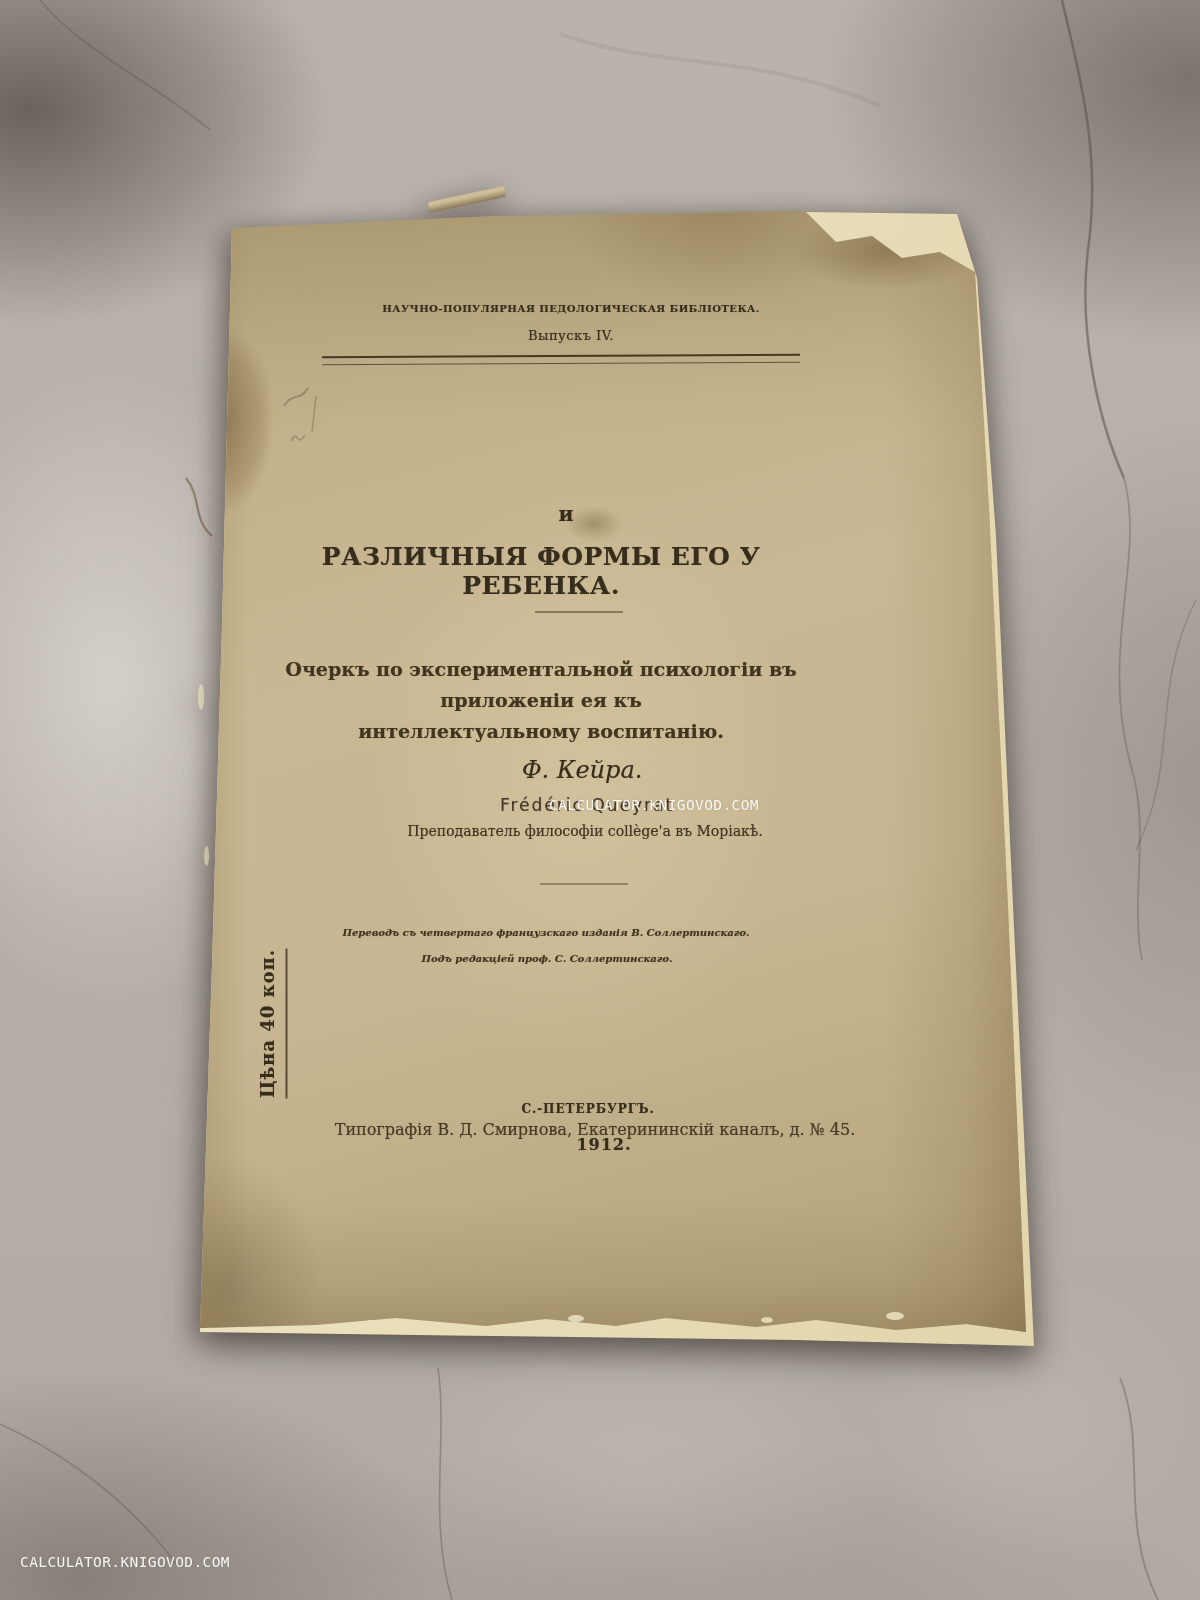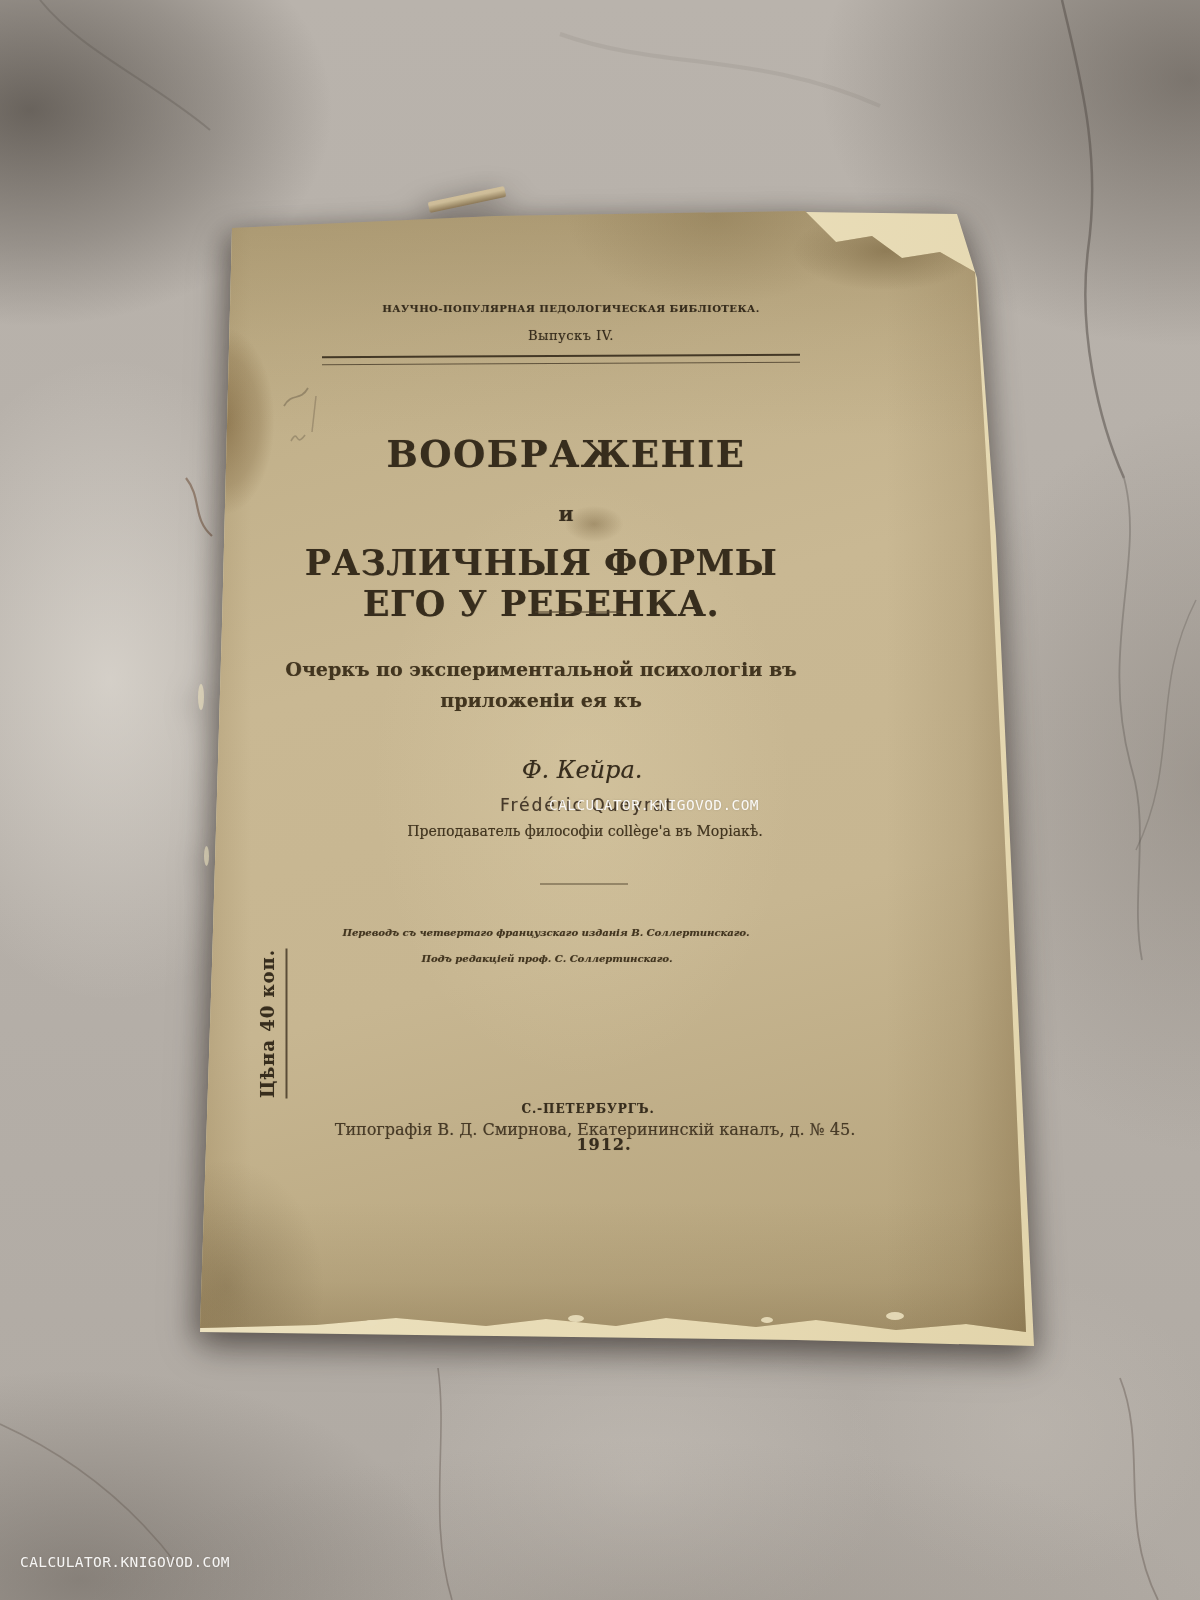--- a/index.html
+++ b/index.html
@@ -43,21 +43,21 @@
       linear-gradient(0deg, rgba(112,92,56,0.38) 0%, rgba(112,92,56,0.12) 70px, rgba(112,92,56,0) 150px),
       radial-gradient(ellipse 280px 400px at 46% 50%, rgba(228,214,176,0.33), rgba(228,214,176,0) 75%),
       linear-gradient(165deg,#bcab84 0%,#c9b893 38%,#c7b691 62%,#b2a078 100%);
   }
   .txt{position:absolute;text-align:center;color:#372d1d;text-shadow:0.3px 0.3px 0.7px rgba(55,45,30,0.45);}
   .series   {left:120px;top:97px;width:510px;font-size:10px;font-weight:bold;letter-spacing:0.5px;}
   .issue    {left:120px;top:122px;width:510px;font-size:13px;letter-spacing:0.5px;text-align:center;}
   .rule-double{position:absolute;left:126px;top:149px;width:478px;height:6px;border-top:2.5px solid rgba(55,44,28,0.9);border-bottom:1.5px solid rgba(55,44,28,0.7);transform:rotate(-0.3deg);}
   .title-main{left:100px;top:226px;width:540px;font-size:37px;font-weight:bold;letter-spacing:1.5px;}
   .title-conj{left:100px;top:296px;width:540px;font-size:20px;font-weight:bold;}
-  .title-sub {left:75px;top:336px;width:540px;font-size:35px;font-weight:bold;letter-spacing:0.5px;}
+  .title-sub {left:75px;top:336px;width:540px;font-size:25px;font-weight:bold;letter-spacing:0.5px;}
   .dash{position:absolute;height:2px;background:rgba(80,66,44,0.55);}
   .dash-1{left:339px;top:405px;width:88px;}
   .dash-2{left:344px;top:677px;width:88px;height:1.5px;background:rgba(80,66,44,0.45);}
   .subtitle{left:75px;top:448px;width:540px;font-size:19px;font-weight:bold;line-height:31px;color:#42351f;}
   .author-cyr{left:116px;top:550px;width:540px;font-size:24px;font-style:italic;}
   .author-lat{left:121px;top:589px;width:540px;font-size:17px;font-weight:normal;letter-spacing:2px;font-family:"DejaVu Sans",sans-serif;color:#46392a;}
   .author-role{left:119px;top:617px;width:540px;font-size:14px;color:#42351f;}
   .trans{font-style:italic;font-weight:bold;font-size:10px;color:#42351f;}
   .trans-1{left:80px;top:721px;width:540px;}
   .trans-2{left:81px;top:747px;width:540px;}
@@ -111,27 +111,27 @@
     <svg class="pencil" width="120" height="120" viewBox="0 0 120 120">
       <path d="M18,30 C26,16 34,26 42,12" stroke="rgba(82,70,56,0.38)" stroke-width="1.8" fill="none"></path>
       <path d="M25,65 C33,51 29,73 39,59" stroke="rgba(82,70,56,0.32)" stroke-width="1.6" fill="none"></path>
       <path d="M50,20 L46,56" stroke="rgba(82,70,56,0.30)" stroke-width="1.5" fill="none"></path>
     </svg>
 
     <div class="txt series">НАУЧНО-ПОПУЛЯРНАЯ ПЕДОЛОГИЧЕСКАЯ БИБЛІОТЕКА.</div>
     <div class="txt issue">Выпускъ IV.</div>
     <div class="rule-double"></div>
 
-    <div class="txt title-main">ВООБРАЖЕНІЕ</div>
     <div class="txt title-conj">и</div>
     <div class="txt title-sub">РАЗЛИЧНЫЯ ФОРМЫ ЕГО У РЕБЕНКА.</div>
     <div class="dash dash-1"></div>
 
     <div class="txt subtitle">
       <div>Очеркъ по экспериментальной психологіи въ приложеніи ея къ</div>
+      <div>интеллектуальному воспитанію.</div>
     </div>
 
     <div class="txt author-cyr">Ф. Кейра.</div>
     <div class="txt author-lat">Frédéric Queyrat</div>
     <div class="txt author-role">Преподаватель философіи collège'а въ Моріакѣ.</div>
     <div class="dash dash-2"></div>
 
     <div class="txt trans trans-1">Переводъ съ четвертаго французскаго изданія В. Соллертинскаго.</div>
     <div class="txt trans trans-2">Подъ редакціей проф. С. Соллертинскаго.</div>
 

